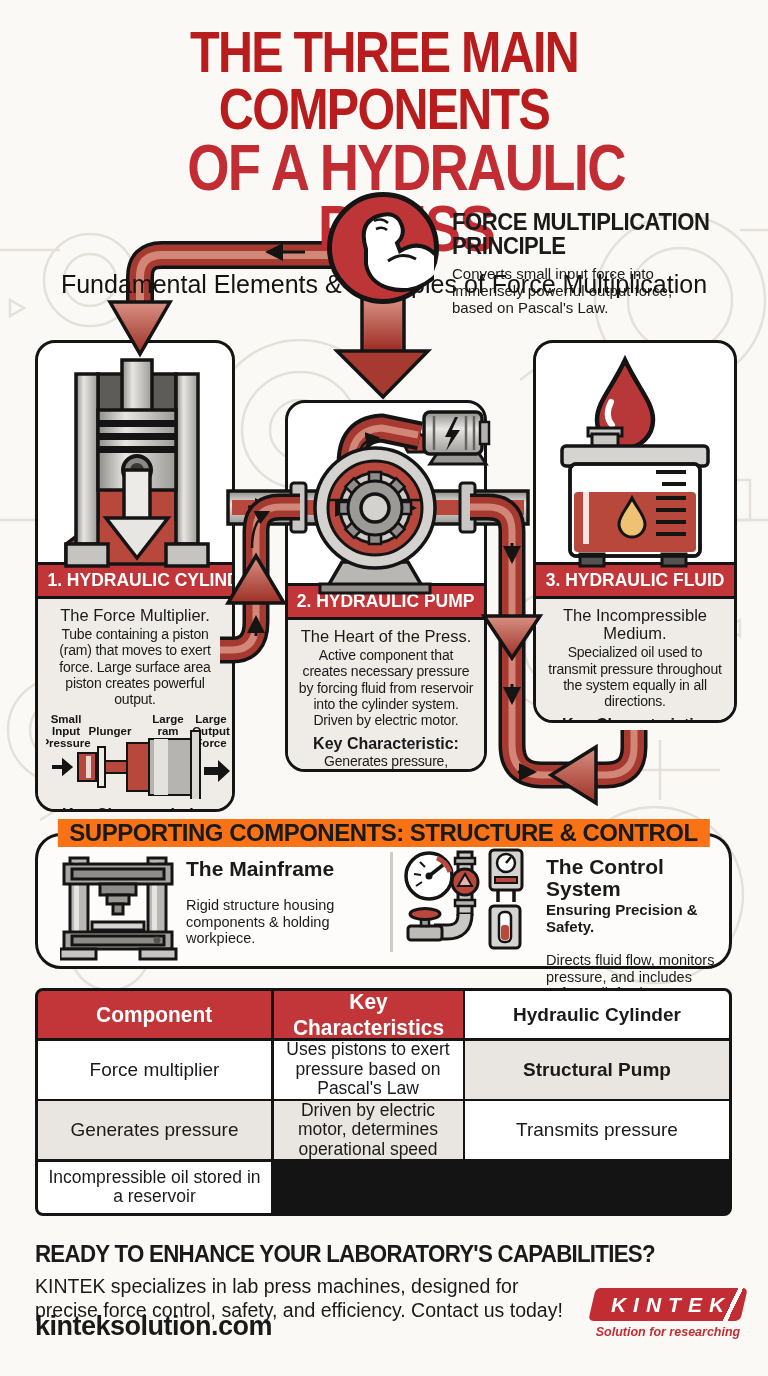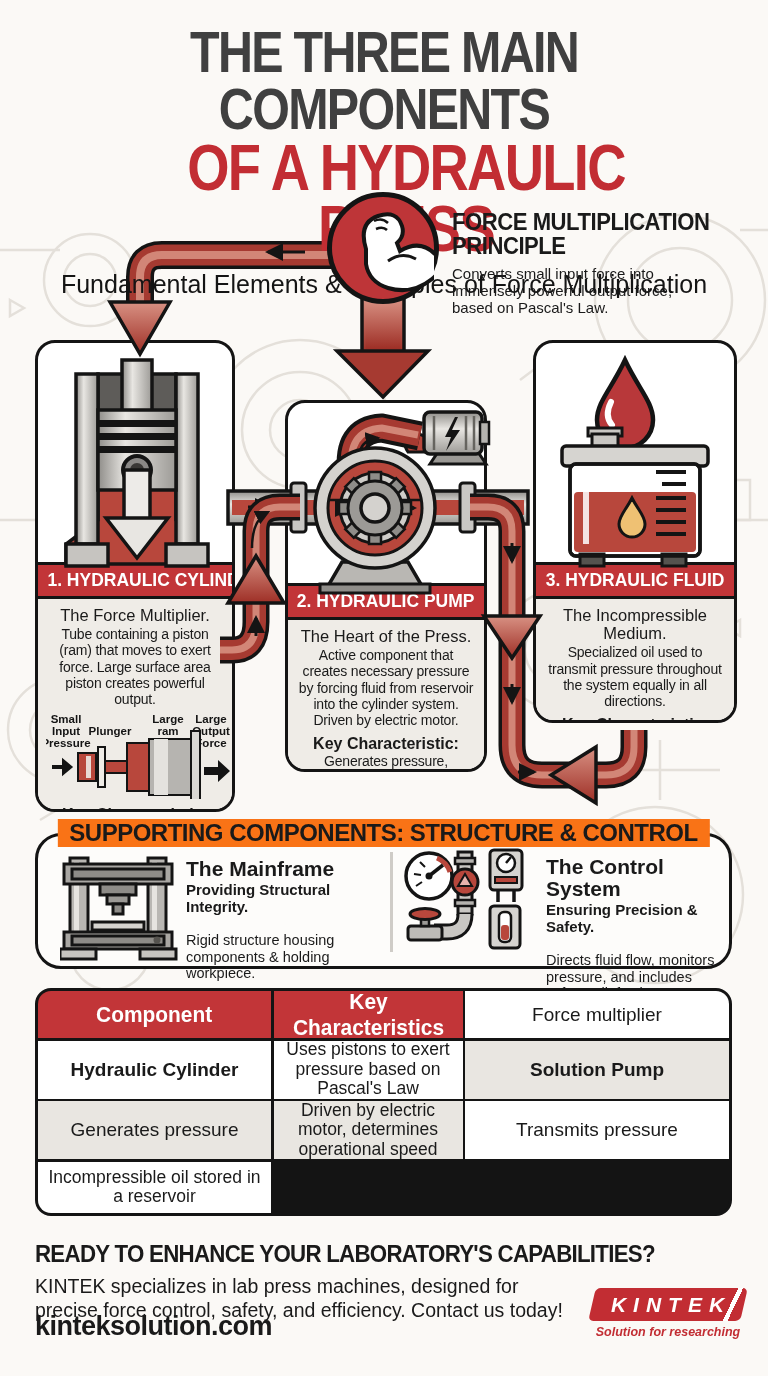--- a/index.html
+++ b/index.html
@@ -5,21 +5,21 @@
   html,body{margin:0;padding:0;}
   body{
     width:768px;height:1376px;position:relative;overflow:hidden;
     background:#FBF9F6;
     font-family:"Liberation Sans",sans-serif;color:#1A1A1A;
   }
   .abs{position:absolute;}
   .sx{display:inline-block;transform:scaleX(0.85);transform-origin:center;}
   
   .hdr{left:0;top:0;width:768px;text-align:center;z-index:6;}
-  .t1{margin-top:24px;font-size:57px;font-weight:700;letter-spacing:-2px;line-height:1.0;color:#404040;}
+  .t1{margin-top:24px;font-size:57px;font-weight:700;letter-spacing:-2px;line-height:1.0;color:#b91c1c;}
   .t2{font-size:64px;font-weight:700;letter-spacing:-2px;line-height:0.95;color:#C22D33;padding-left:44px;}
   .sub{margin-top:10px;font-size:25px;color:#141414;}
   
   .circle{left:327px;top:192px;width:112px;height:112px;border-radius:50%;
     background:#BE3538;border:5px solid #141414;z-index:7;box-sizing:border-box;}
   .ptext{left:452px;top:210px;width:300px;z-index:7;}
   .ptitle{font-size:24px;font-weight:700;line-height:1.02;letter-spacing:-0.5px;transform:scaleX(0.92);transform-origin:left;}
   .pdesc{margin-top:6px;font-size:15px;line-height:1.14;width:240px;font-weight:400;}
   
   .card{box-sizing:border-box;background:#FFFFFF;border:3.5px solid #141414;border-radius:20px;overflow:hidden;z-index:3;}
@@ -35,21 +35,21 @@
   .panel{left:35px;top:833px;width:697px;height:136px;background:#FDFCFA;border:3.5px solid #141414;
     border-radius:26px;z-index:3;box-sizing:border-box;}
   .ptitlebar{position:absolute;top:-17px;left:50%;transform:translateX(-50%);background:#f97316;
     padding:0 12px;font-size:24px;font-weight:700;white-space:nowrap;letter-spacing:-0.5px;}
   .pdivider{position:absolute;left:352px;top:16px;width:2.5px;height:100px;background:#CFCCC7;}
   .sptext{position:absolute;width:205px;}
   .sptitle{font-size:21px;font-weight:700;line-height:1.05;}
   .spsub{font-size:15px;font-weight:700;line-height:1.1;margin-top:2px;}
   .spbody{font-size:14.5px;line-height:1.15;margin-top:17px;font-weight:500;}
   
-  .tbl{left:35px;top:988px;width:697px;height:228px;border:3.5px solid #141414;border-radius:16px;
+  .tbl{left:35px;top:988px;width:697px;height:228px;border:3.5px solid #141414;border-radius:8px;
     overflow:hidden;z-index:3;box-sizing:border-box;display:grid;
     grid-template-columns:233px 189px auto;grid-template-rows:47px 58px 58px auto;background:#141414;gap:2.5px;}
   .tc{display:flex;align-items:center;justify-content:center;text-align:center;background:#FFF;padding:2px 8px;}
   .th{background:#C23538;color:#FFF;font-weight:700;font-size:22px;}
   .th>span{display:inline-block;transform:scaleX(0.95);}
   .tname{font-weight:700;font-size:19px;}
   .tfun{font-size:19px;}
   .tchar{font-size:17.5px;line-height:1.12;}
   .rowalt{background:#E9E6E1;}
   
@@ -336,21 +336,20 @@
       <rect x="32" y="72" width="52" height="8" fill="#D6D4D0"></rect>
       <rect x="4" y="82" width="108" height="17" fill="#A9A7A3"></rect>
       <rect x="12" y="86" width="92" height="9" fill="#8E8C88"></rect>
       <rect x="0" y="99" width="36" height="10" fill="#C6C4C0"></rect>
       <rect x="80" y="99" width="36" height="10" fill="#C6C4C0"></rect>
     </g>
     <circle cx="97" cy="90" r="3.5" fill="#55534F"></circle>
   </svg>
   <div class="sptext" style="left:148px;top:22px;">
     <div class="sptitle">The Mainframe</div>
-    <div class="spsub">Providing Structural Integrity.</div>
     <div class="spbody">Rigid structure housing components &amp; holding workpiece.</div>
   </div>
 
   <svg class="abs" style="left:366px;top:10px;" width="134" height="114" viewBox="0 0 134 114">
     <rect x="54" y="6" width="14" height="62" fill="#C9C7C3" stroke="#141414" stroke-width="3"></rect>
     <rect x="51" y="12" width="20" height="6" fill="#B5B3AF" stroke="#141414" stroke-width="2.5"></rect>
     <rect x="51" y="54" width="20" height="6" fill="#B5B3AF" stroke="#141414" stroke-width="2.5"></rect>
     <path d="M 61 68 q 0 18 -18 18 H 30" fill="none" stroke="#141414" stroke-width="17"></path>
     <path d="M 61 68 q 0 18 -18 18 H 30" fill="none" stroke="#C9C7C3" stroke-width="11"></path>
     <circle cx="61" cy="36" r="13" fill="#B8473C" stroke="#141414" stroke-width="3"></circle>
@@ -381,25 +380,25 @@
 </div>
 
 <div class="abs tbl">
   <div class="tc th">
       <span>Component</span>
     </div>
   <div class="tc th">
       <span>Key Characteristics</span>
     </div>
 
+  <div class="tc tname">Hydraulic Cylinder</div>
   <div class="tc tfun">Force multiplier</div>
-  <div class="tc tname">Hydraulic Cylinder</div>
   <div class="tc tchar">Uses pistons to exert pressure based on Pascal's Law</div>
 
-  <div class="tc tname rowalt">Solution Pump</div>
+  <div class="tc tname rowalt">Structural Pump</div>
   <div class="tc tfun rowalt">Generates pressure</div>
   <div class="tc tchar rowalt">Driven by electric motor, determines operational speed</div>
 
   <div class="tc tfun">Transmits pressure</div>
   <div class="tc tchar">Incompressible oil stored in a reservoir</div>
 </div>
 
 <div class="abs cta">READY TO ENHANCE YOUR LABORATORY'S CAPABILITIES?</div>
 <div class="abs ftbody">KINTEK specializes in lab press machines, designed for precise force control, safety, and efficiency. Contact us today!</div>
 <div class="abs website">kinteksolution.com</div>

